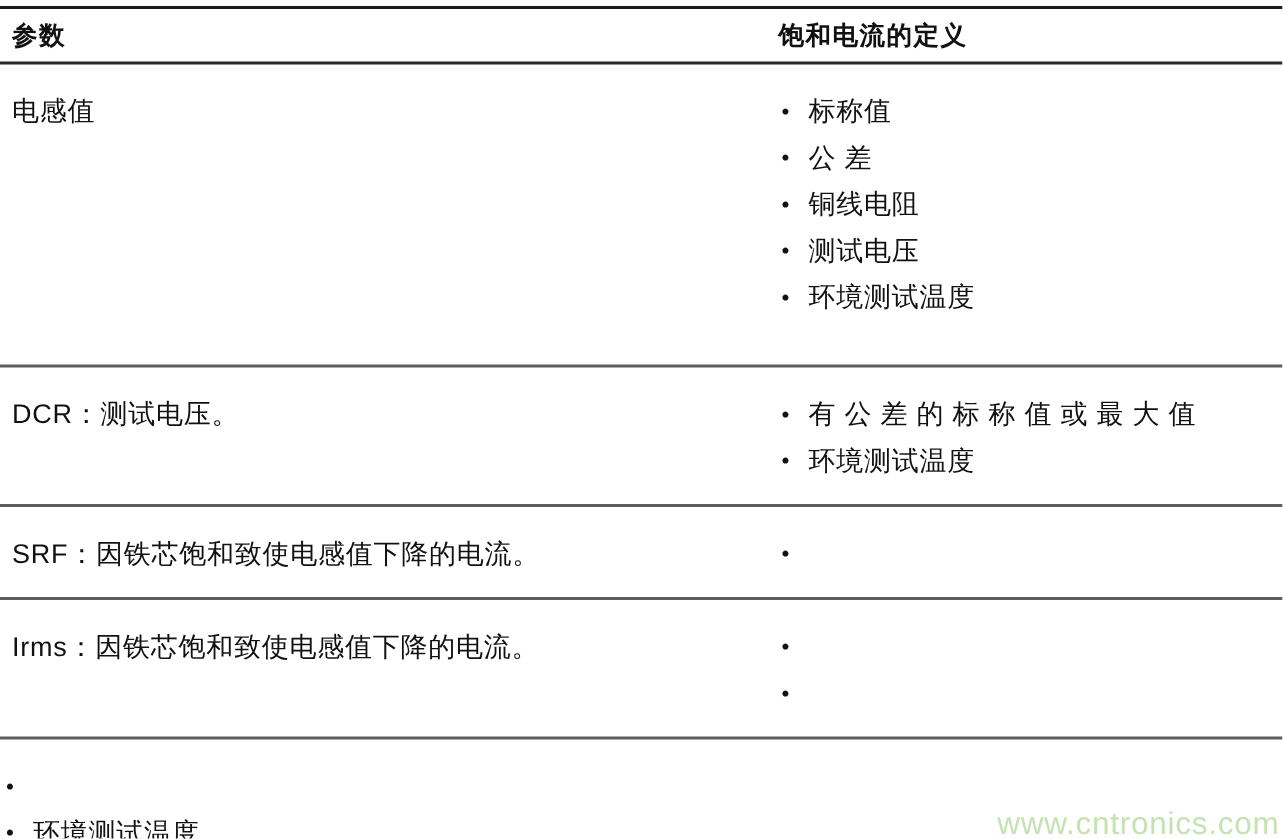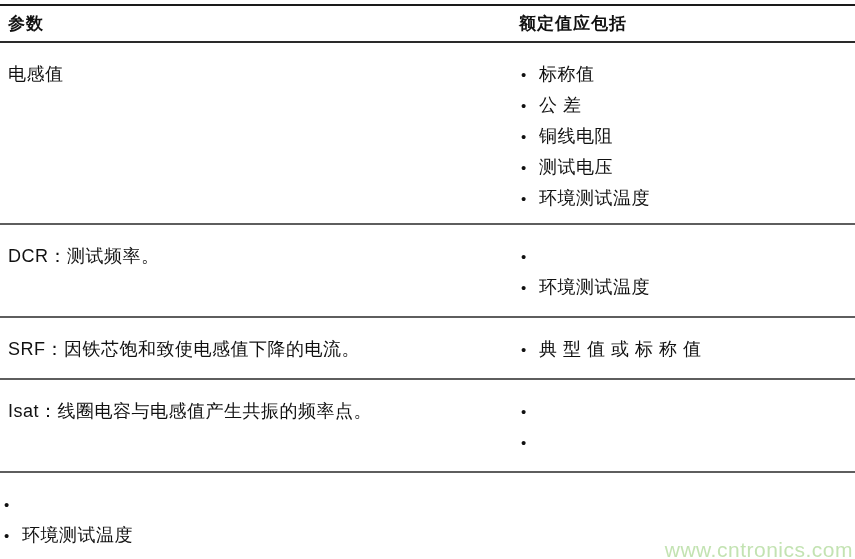--- a/index.html
+++ b/index.html
@@ -29,21 +29,21 @@
   .h-cell.col1 { padding-left: 8px; }
   .h-cell.col2 { padding-left: 2px; }
 
   .row {
     display: grid;
     grid-template-columns: 517px 1fr;
     padding: 16px 0 13px 0;
     border-bottom: 2px solid #5e5e5e;
   }
   .row:last-child { border-bottom: none; padding-bottom: 0; }
-  .row:first-of-type { padding-bottom: 9px; }
+  .row:first-of-type { padding-bottom: 29px; }
 
   .param-cell {
     padding-left: 8px;
     font-size: 18px;
     line-height: 31px;
     letter-spacing: 0.5px;
   }
 
   .bullet-list { list-style: none; padding-left: 2px; }
   .bullet-list li {
@@ -72,21 +72,21 @@
     pointer-events: none;
   }
 </style>
 </head>
 <body>
 
 <div class="page">
   <div class="table">
     <div class="header-row">
       <div class="h-cell col1">参数</div>
-      <div class="h-cell col2">额定值应包括</div>
+      <div class="h-cell col2">饱和电流的定义</div>
     </div>
     <div>
         <div class="row">
           <div class="param-cell">电感值</div>
           <ul class="bullet-list">
             <li>
               <span class="dot">•</span>
               <span class="bullet-text">标称值</span>
             </li>
             <li>
@@ -101,42 +101,42 @@
               <span class="dot">•</span>
               <span class="bullet-text">测试电压</span>
             </li>
             <li>
               <span class="dot">•</span>
               <span class="bullet-text">环境测试温度</span>
             </li>
           </ul>
         </div>
         <div class="row">
-          <div class="param-cell">DCR：测试频率。</div>
+          <div class="param-cell">DCR：测试电压。</div>
           <ul class="bullet-list">
             <li>
               <span class="dot">•</span>
+              <span class="bullet-text">有 公 差 的 标 称 值 或 最 大 值</span>
             </li>
             <li>
               <span class="dot">•</span>
               <span class="bullet-text">环境测试温度</span>
             </li>
           </ul>
         </div>
         <div class="row">
           <div class="param-cell">SRF：因铁芯饱和致使电感值下降的电流。</div>
           <ul class="bullet-list">
             <li>
               <span class="dot">•</span>
-              <span class="bullet-text">典 型 值 或 标 称 值</span>
             </li>
           </ul>
         </div>
         <div class="row">
-          <div class="param-cell">Isat：线圈电容与电感值产生共振的频率点。</div>
+          <div class="param-cell">Irms：因铁芯饱和致使电感值下降的电流。</div>
           <ul class="bullet-list">
             <li>
               <span class="dot">•</span>
             </li>
             <li>
               <span class="dot">•</span>
             </li>
           </ul>
         </div>
         <div class="row">

